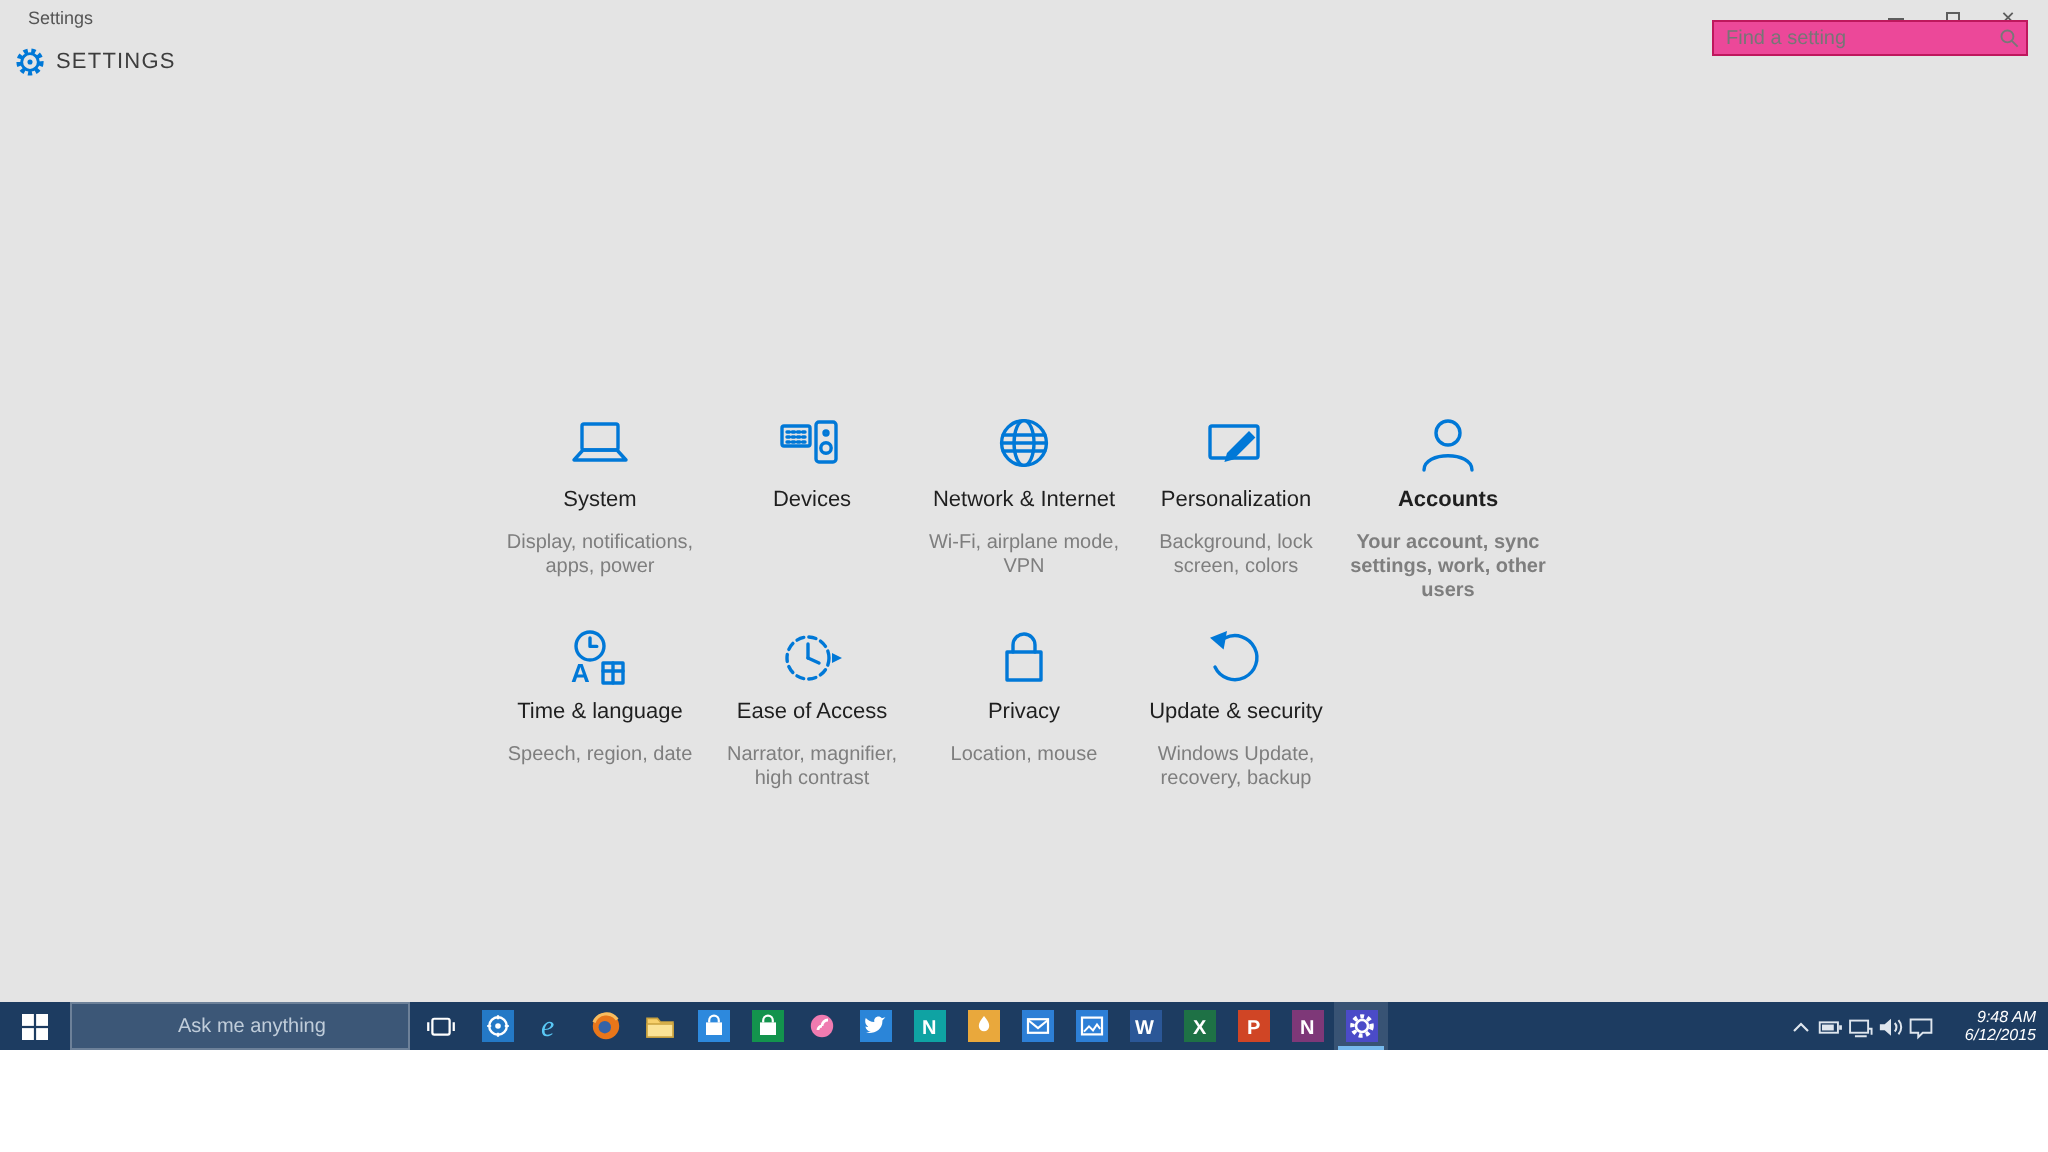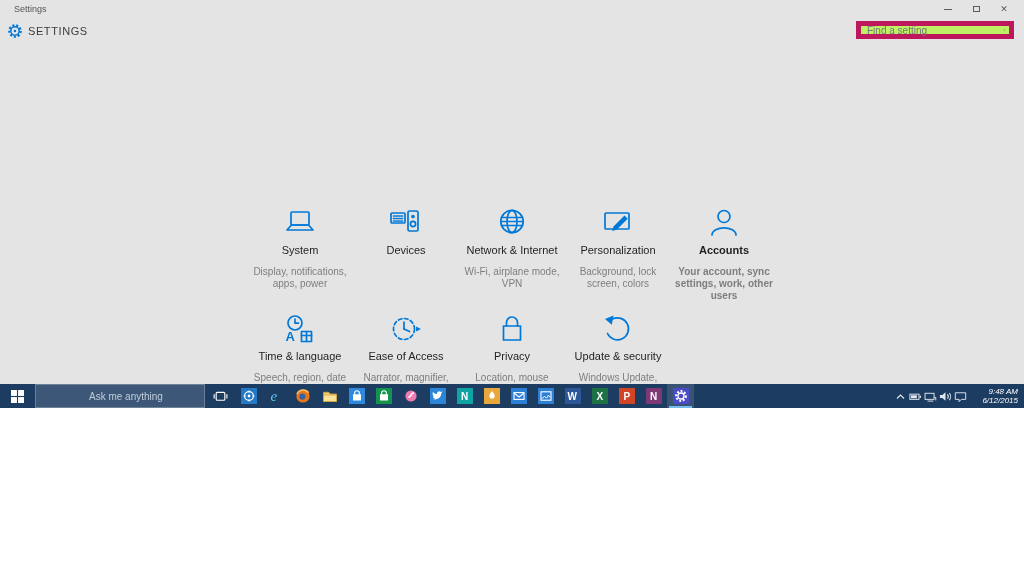--- a/index.html
+++ b/index.html
@@ -1,32 +1,32 @@
 <!DOCTYPE html>
 <html><head>
 <meta charset="utf-8">
 <style>
   * { margin:0; padding:0; box-sizing:border-box; }
   html,body { width:1024px; height:576px; overflow:hidden; }
   body { font-family:"Liberation Sans", sans-serif; }
-  #screen { position:relative; width:1024px; height:408px; background:#e4e4e4; }
+  #screen { position:relative; width:1024px; height:525px; background:#e4e4e4; }
 
   
   .titlebar { position:absolute; top:0; left:0; width:1024px; height:18px; background:#e4e4e4; }
   .win-title { position:absolute; left:14px; top:4px; font-size:9px; color:#555; }
   .win-controls { position:absolute; right:6px; top:0; height:18px; display:flex; }
   .win-btn { width:28px; height:18px; display:flex; align-items:center; justify-content:center; color:#5d5d5d; }
   .glyph-min { width:8px; height:1px; background:#5d5d5d; }
   .glyph-max { width:7px; height:6px; border:1px solid #5d5d5d; }
   .glyph-close { font-size:9px; line-height:9px; color:#5d5d5d; }
 
   
   .header-gear { position:absolute; left:7px; top:23px; width:16px; height:16px; }
   .app-title { position:absolute; left:28px; top:25px; font-size:11px; letter-spacing:.6px; color:#3d3d3d; }
-  .find-box { position:absolute; right:10px; top:21px; width:158px; height:18px; background:#bef264; border:5px solid #be185d; display:flex; align-items:center; }
+  .find-box { position:absolute; right:10px; top:10px; width:158px; height:18px; background:#ec4899; border:1px solid #be185d; display:flex; align-items:center; }
   .find-box input { flex:1; border:none; outline:none; background:transparent; font-size:10px; color:#333; padding:0 4px 0 6px; font-family:"Liberation Sans", sans-serif; }
   .find-box input::placeholder { color:#767676; }
   .find-icon { width:14px; height:14px; margin-right:3px; }
 
   
   .tile { position:absolute; width:106px; text-align:center; cursor:default; }
   .tile svg.cat { display:block; margin:0 auto; width:36px; height:30px; }
   .tile .cat-title { margin-top:6px; font-size:11px; color:#1f1f1f; line-height:1.2; }
   .tile .cat-sub { margin-top:9px; font-size:10px; color:#7e7e7e; line-height:1.2; padding:0 2px; }
   .cat * { stroke:#0078d7; stroke-width:1.7; fill:none; stroke-linejoin:round; stroke-linecap:round; }

